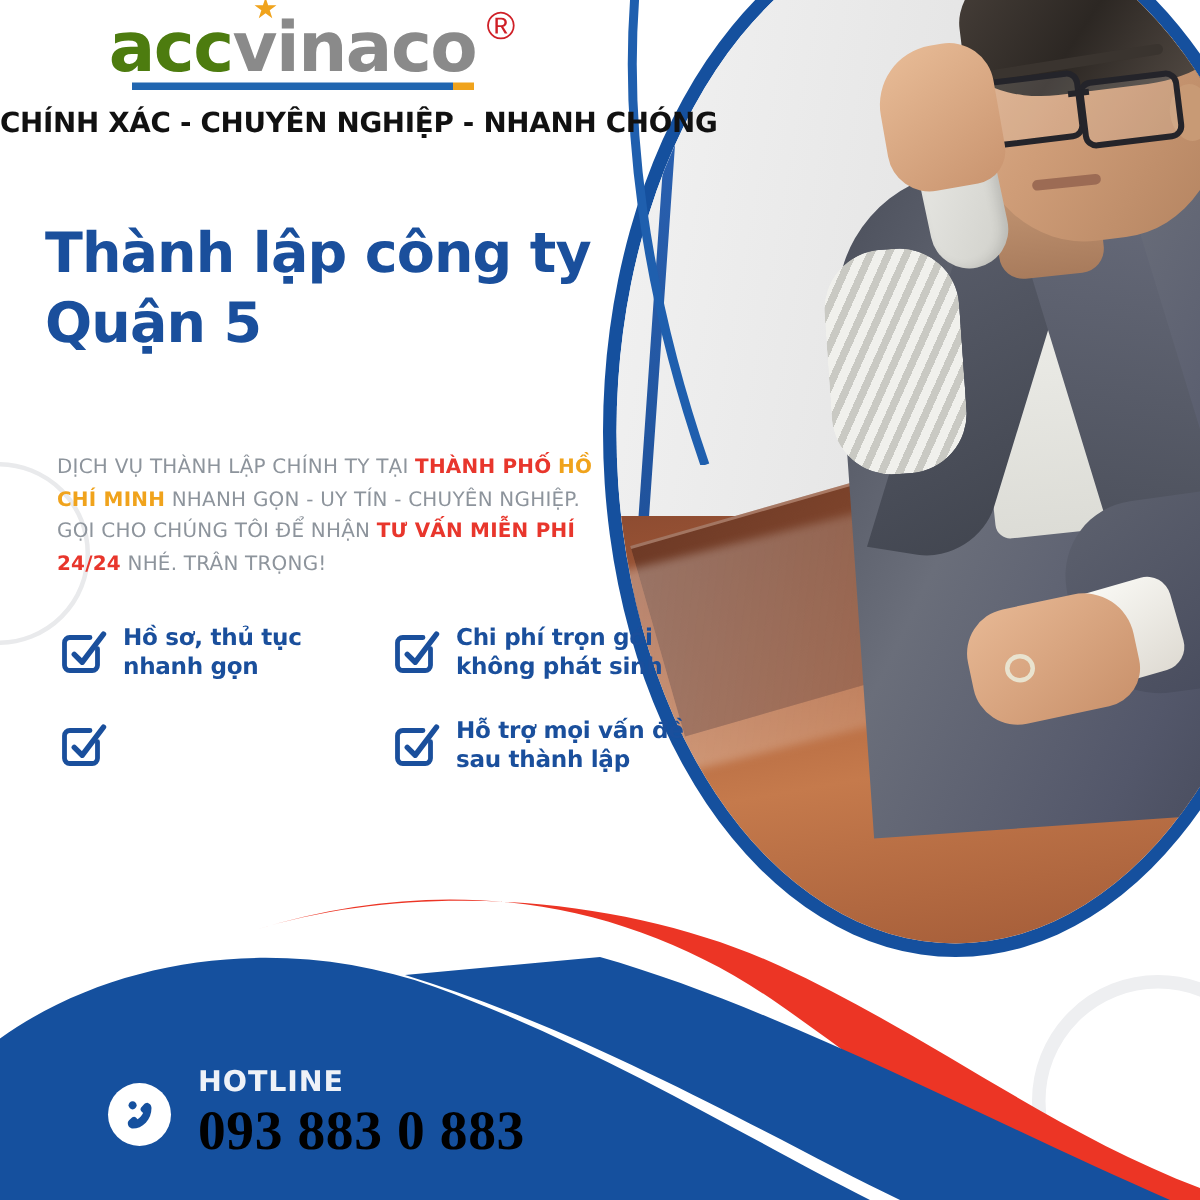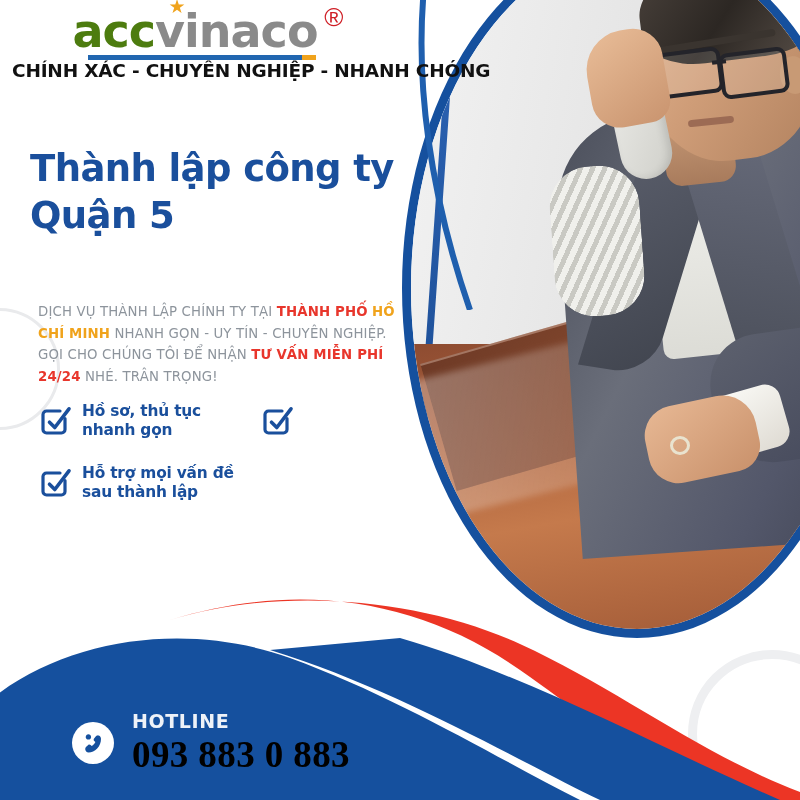--- a/index.html
+++ b/index.html
@@ -243,27 +243,27 @@
     position: relative;
   }
   .logo-underline::after {
     content: "";
     position: absolute;
     right: -14px; top: 0;
     width: 14px; height: 5px;
     background: #f0a31c;
   }
   .logo-tagline {
+    margin-top: 12px;
     font-family: "DejaVu Sans", sans-serif;
     font-size: 18.5px;
     font-weight: 700;
     color: #111111;
     letter-spacing: -0.2px;
     white-space: nowrap;
-    padding-left: 12px;
   }
 
   
   .headline {
     position: absolute;
     left: 30px; top: 145px;
     width: 400px;
     font-family: "DejaVu Sans", sans-serif;
     font-size: 37px;
     font-weight: 700;
@@ -282,21 +282,21 @@
     line-height: 1.62;
     color: #8d949c;
     letter-spacing: 0.15px;
   }
   .desc b.red   { color: #e8362c; font-weight: 700; }
   .desc b.orange{ color: #f0a31c; font-weight: 700; }
 
   
   .features {
     position: absolute;
-    left: 38px; top: 402px;
+    left: 38px; top: 416px;
     width: 440px;
     display: grid;
     grid-template-columns: 222px 218px;
     grid-auto-rows: 62px;
   }
   .feature {
     display: flex;
     align-items: flex-start;
     gap: 10px;
   }
@@ -429,20 +429,30 @@
         <span class="feature-label">Hồ sơ, thủ tục
 nhanh gọn</span>
       </div>
       <div class="feature">
         <span class="chk">
           <svg width="34" height="34" viewBox="0 0 34 34">
             <path d="M27 14.5V25.5a3.5 3.5 0 0 1-3.5 3.5h-15A3.5 3.5 0 0 1 5 25.5v-15A3.5 3.5 0 0 1 8.5 7H22" stroke="#1A4F9C" stroke-width="3.2" fill="none" stroke-linecap="round"></path>
             <path d="M11.5 18.2l5.3 5.3L31 4.8" stroke="#1A4F9C" stroke-width="3.6" fill="none" stroke-linecap="round" stroke-linejoin="round"></path>
           </svg>
         </span>
+        <span class="feature-label">Chi phí trọn gói
+không phát sinh</span>
+      </div>
+      <div class="feature">
+        <span class="chk">
+          <svg width="34" height="34" viewBox="0 0 34 34">
+            <path d="M27 14.5V25.5a3.5 3.5 0 0 1-3.5 3.5h-15A3.5 3.5 0 0 1 5 25.5v-15A3.5 3.5 0 0 1 8.5 7H22" stroke="#1A4F9C" stroke-width="3.2" fill="none" stroke-linecap="round"></path>
+            <path d="M11.5 18.2l5.3 5.3L31 4.8" stroke="#1A4F9C" stroke-width="3.6" fill="none" stroke-linecap="round" stroke-linejoin="round"></path>
+          </svg>
+        </span>
       </div>
       <div class="feature">
         <span class="chk">
           <svg width="34" height="34" viewBox="0 0 34 34">
             <path d="M27 14.5V25.5a3.5 3.5 0 0 1-3.5 3.5h-15A3.5 3.5 0 0 1 5 25.5v-15A3.5 3.5 0 0 1 8.5 7H22" stroke="#1A4F9C" stroke-width="3.2" fill="none" stroke-linecap="round"></path>
             <path d="M11.5 18.2l5.3 5.3L31 4.8" stroke="#1A4F9C" stroke-width="3.6" fill="none" stroke-linecap="round" stroke-linejoin="round"></path>
           </svg>
         </span>
         <span class="feature-label">Hỗ trợ mọi vấn đề
 sau thành lập</span>

